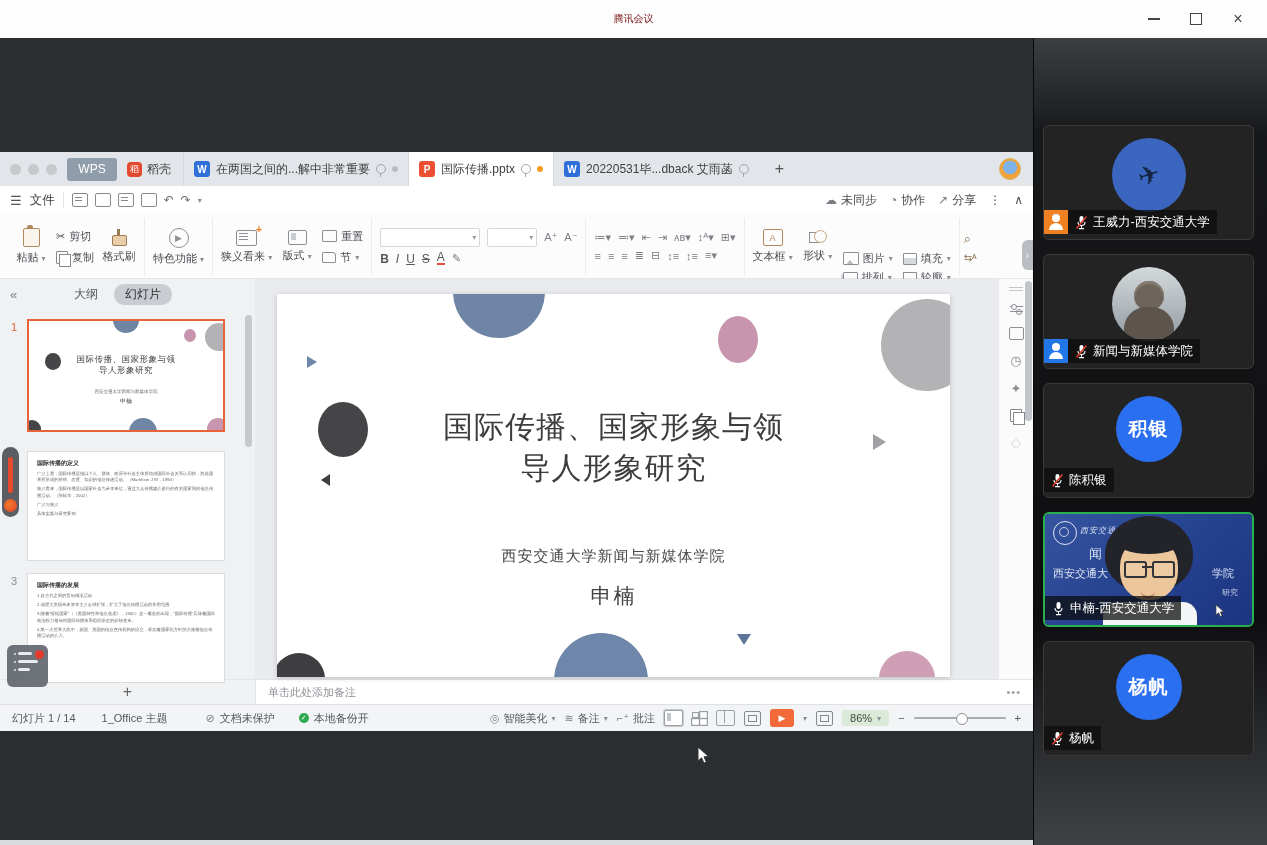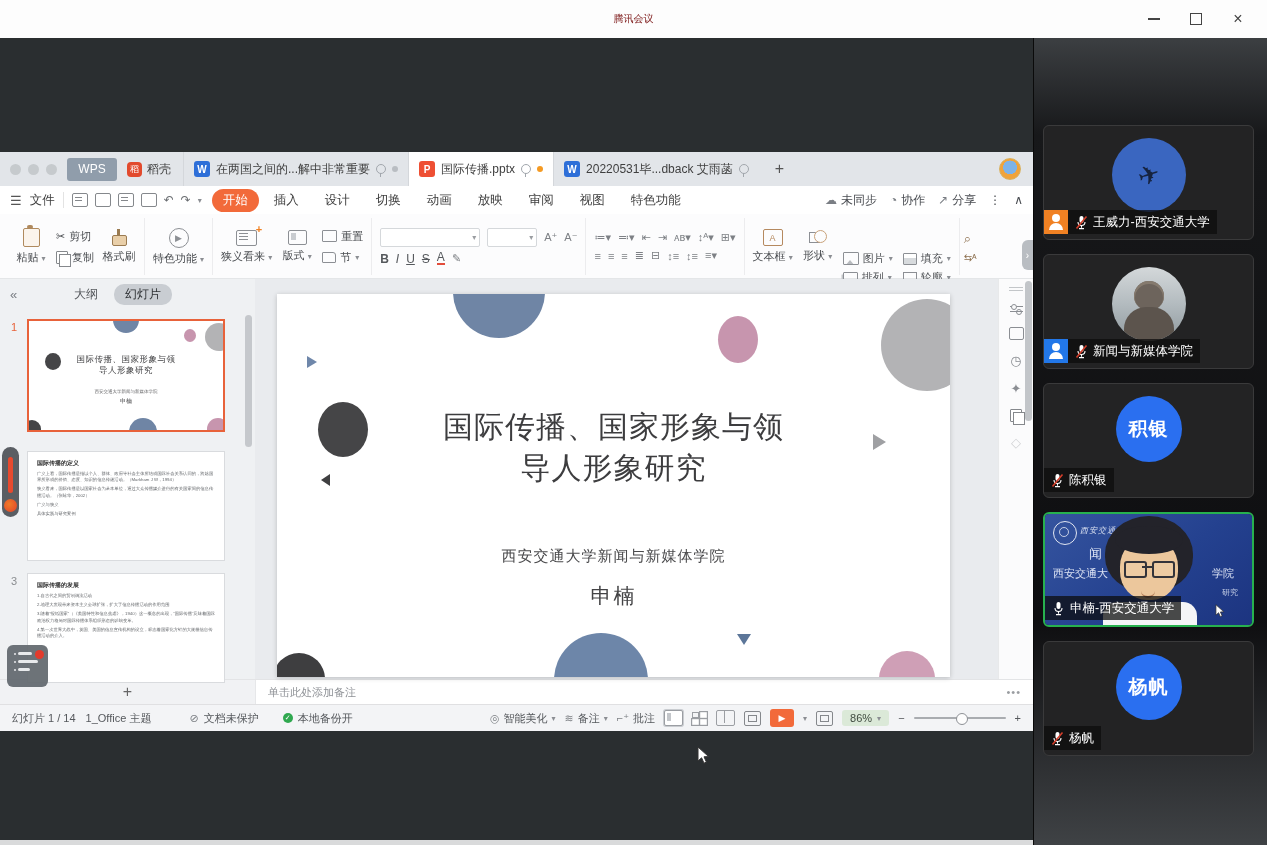--- a/index.html
+++ b/index.html
@@ -265,31 +265,20 @@
         <span class="vdiv"></span>
         <div class="qicons">
           <span class="qi lines"></span>
           <span class="qi"></span>
           <span class="qi lines"></span>
           <span class="qi"></span>
           <span>↶</span>
           <span>↷</span>
           <span class="car">▾</span>
         </div>
-        <div class="menu-items">
-          <span class="mi active">开始</span>
-          <span class="mi">插入</span>
-          <span class="mi">设计</span>
-          <span class="mi">切换</span>
-          <span class="mi">动画</span>
-          <span class="mi">放映</span>
-          <span class="mi">审阅</span>
-          <span class="mi">视图</span>
-          <span class="mi">特色功能</span>
-        </div>
         <div class="right">
           <span class="ri">
               <span class="g">☁</span>
               <span>未同步</span>
             </span>
           <span class="ri">
               <span class="g">◔</span>
               <span>协作</span>
             </span>
           <span class="ri">
@@ -531,21 +520,21 @@
       <div class="notesrow">
         <div class="addcell">+</div>
         <div class="notecell">
           <span>单击此处添加备注</span>
           <span class="more">•••</span>
         </div>
       </div>
 
       <div class="statusbar">
         <span>幻灯片 1 / 14</span>
-        <span style="">1_Office 主题</span>
+        <span style="margin-left:16px;">1_Office 主题</span>
         <span style="margin-left:28px;display:flex;align-items:center;gap:5px;">
           <span class="sb-ic">⊘</span>
             <span>文档未保护</span>
           </span>
         <span style="margin-left:14px;display:flex;align-items:center;gap:5px;">
           <span class="green-dot">✓</span>
             <span>本地备份开</span>
           </span>
         <div class="sb-right">
           <span style="display:flex;align-items:center;gap:4px;">

